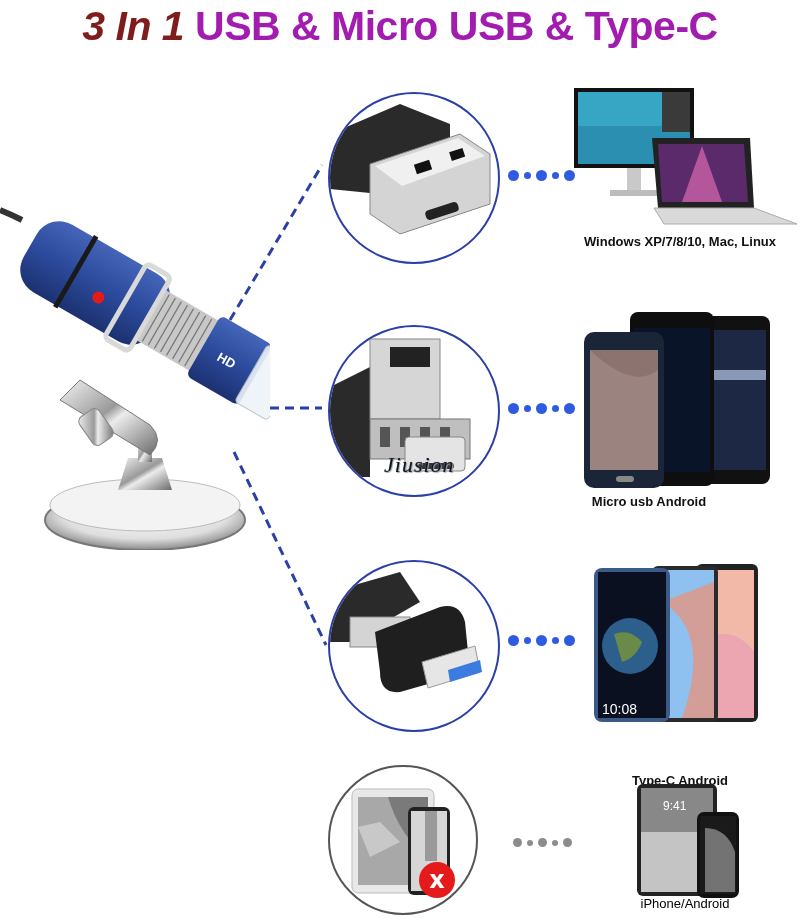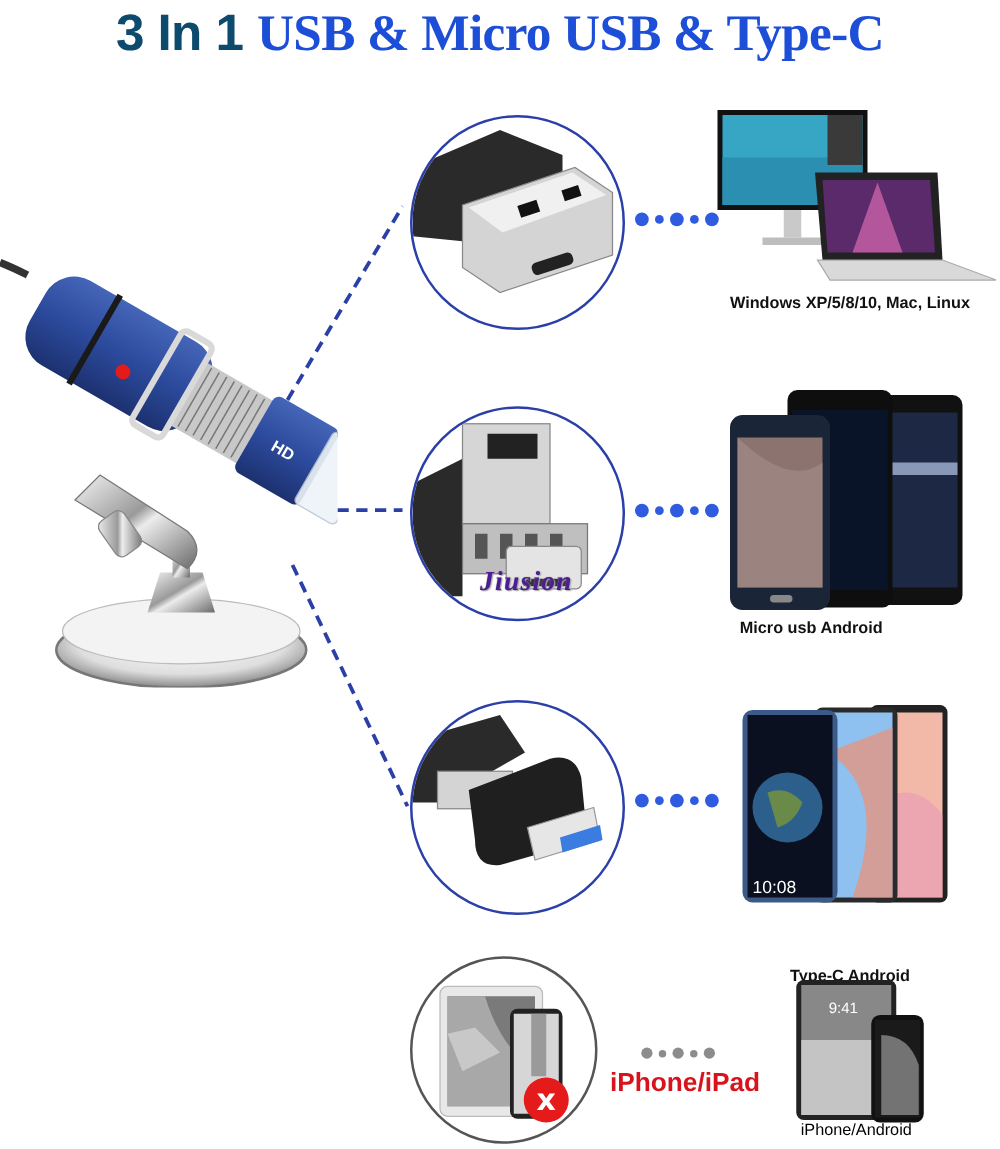--- a/index.html
+++ b/index.html
@@ -4,22 +4,22 @@
 <style>
   * { box-sizing: border-box; margin: 0; padding: 0; }
   html, body { width: 800px; height: 919px; background: #ffffff; overflow: hidden; }
   body { position: relative; font-family: "Liberation Sans", "DejaVu Sans", sans-serif; }
 
   .title {
     position: absolute; left: 0; top: 2px; width: 800px; text-align: center;
     font-weight: bold; font-size: 41px; letter-spacing: -0.5px; line-height: 48px;
     font-family: "Liberation Sans", sans-serif;
   }
-  .title .accent { color: #0c4a6e; }
-  .title .rest { color: #1d4ed8; font-family: Liberation Serif, serif; }
+  .title .accent { color: #7f1d1d; font-style: italic; }
+  .title .rest { color: #a21caf; }
 
   .abs { position: absolute; }
 
   
   .conn-circle {
     position: absolute; width: 172px; height: 172px; border-radius: 50%;
     border: 2.5px solid #2b3fa8; background: #fff; overflow: hidden;
   }
 
   .dots { position: absolute; display: flex; align-items: center; gap: 5px; }
@@ -34,23 +34,22 @@
   }
 
   .not-support {
     position: absolute; left: 478px; top: 856px; width: 140px;
     color: #d8131b; font-weight: bold; font-size: 21px; line-height: 22px;
     text-align: center;
   }
 
   .watermark {
     position: absolute; left: 384px; top: 452px; font-family: "Liberation Serif", serif;
-    font-style: italic; font-size: 22px; color: #4c1d95; letter-spacing: 1px;
+    font-style: italic; font-size: 22px; color: #0f172a; letter-spacing: 1px;
     text-shadow: 0 0 1px #888, 1px 1px 1px #aaa;
-    font-weight: bold;
   }
 
   .bottom-circle {
     position: absolute; left: 328px; top: 765px; width: 150px; height: 150px;
     border-radius: 50%; border: 2px solid #555; background: #fff; overflow: hidden;
   }
   .x-badge {
     position: absolute; left: 419px; top: 862px; width: 36px; height: 36px; border-radius: 50%;
     background: #e51b1b; color: #fff; font-weight: bold; font-size: 24px; line-height: 36px; text-align: center;
     font-family: "DejaVu Sans", sans-serif;
@@ -145,21 +144,21 @@
   <rect x="6" y="6" width="112" height="72" fill="#37a5c4"></rect>
   <rect x="6" y="40" width="112" height="38" fill="#2a8fb0"></rect>
   <rect x="90" y="6" width="28" height="40" fill="#3a3a3a"></rect>
   <rect x="55" y="82" width="14" height="22" fill="#c9c9c9"></rect>
   <rect x="38" y="104" width="48" height="6" fill="#bdbdbd"></rect>
   <path d="M80 52 L178 52 L182 122 L86 122 Z" fill="#222"></path>
   <path d="M86 58 L172 58 L176 116 L90 116 Z" fill="#5a2a6a"></path>
   <path d="M130 60 L150 116 L110 116 Z" fill="#d86ab0" opacity="0.7"></path>
   <path d="M82 122 L182 122 L225 138 L92 138 Z" fill="#d9d9d9" stroke="#aaa"></path>
 </svg>
-<div class="caption" style="left:560px;top:234px;width:240px;">Windows XP/5/8/10, Mac, Linux</div>
+<div class="caption" style="left:560px;top:234px;width:240px;">Windows XP/7/8/10, Mac, Linux</div>
 
 <div class="conn-circle" style="left:328px;top:325px;">
   <svg width="172" height="172" viewBox="0 0 172 172">
     <path d="M0 60 L40 40 L40 150 L0 150 Z" fill="#2a2a2a"></path>
     <rect x="40" y="12" width="70" height="80" fill="#d6d6d6" stroke="#888"></rect>
     <rect x="60" y="20" width="40" height="20" fill="#222"></rect>
     <rect x="40" y="92" width="100" height="40" fill="#bfbfbf" stroke="#777"></rect>
     <g fill="#555">
         <rect x="50" y="100" width="10" height="20"></rect>
         <rect x="70" y="100" width="10" height="20"></rect>
@@ -238,21 +237,20 @@
 
 <div class="dots gray" style="left:513px;top:838px;">
   <span class="dot big" style="width:9px;height:9px;"></span>
     <span class="dot small" style="width:6px;height:6px;"></span>
     <span class="dot big" style="width:9px;height:9px;"></span>
     <span class="dot small" style="width:6px;height:6px;"></span>
     <span class="dot big" style="width:9px;height:9px;"></span>
 </div>
 
 <div class="not-support">
-  <div>iPhone/iPad</div>
 </div>
 
 <svg class="abs" style="left:635px;top:782px" width="106" height="118" viewBox="0 0 106 118">
   <rect x="2" y="2" width="80" height="112" rx="6" fill="#222"></rect>
   <rect x="6" y="6" width="72" height="104" fill="#888"></rect>
   <rect x="6" y="50" width="72" height="60" fill="#c4c4c4"></rect>
   <text x="28" y="28" fill="#ffffff" font-size="12" font-family="Liberation Sans, sans-serif">9:41</text>
   <rect x="62" y="30" width="42" height="86" rx="7" fill="#111"></rect>
   <rect x="65" y="34" width="36" height="78" fill="#1a1a1a"></rect>
   <path d="M70 46 Q92 46 100 70 L100 110 L70 110 Z" fill="#9a9a9a" opacity="0.7"></path>

